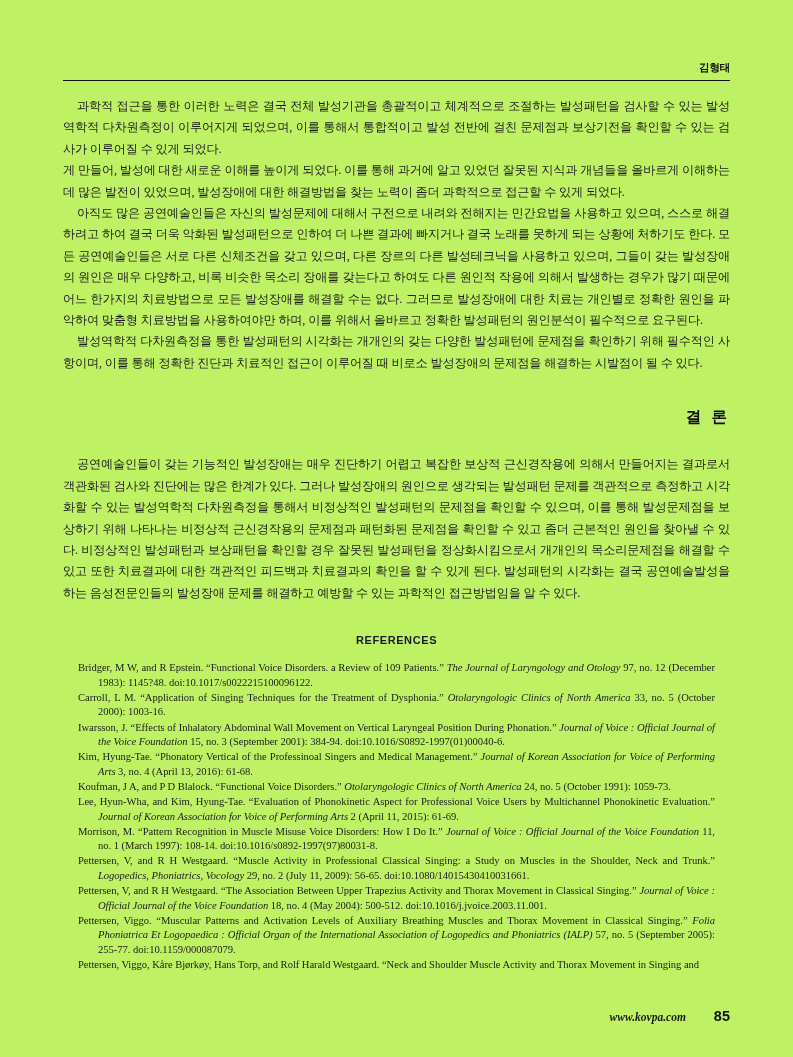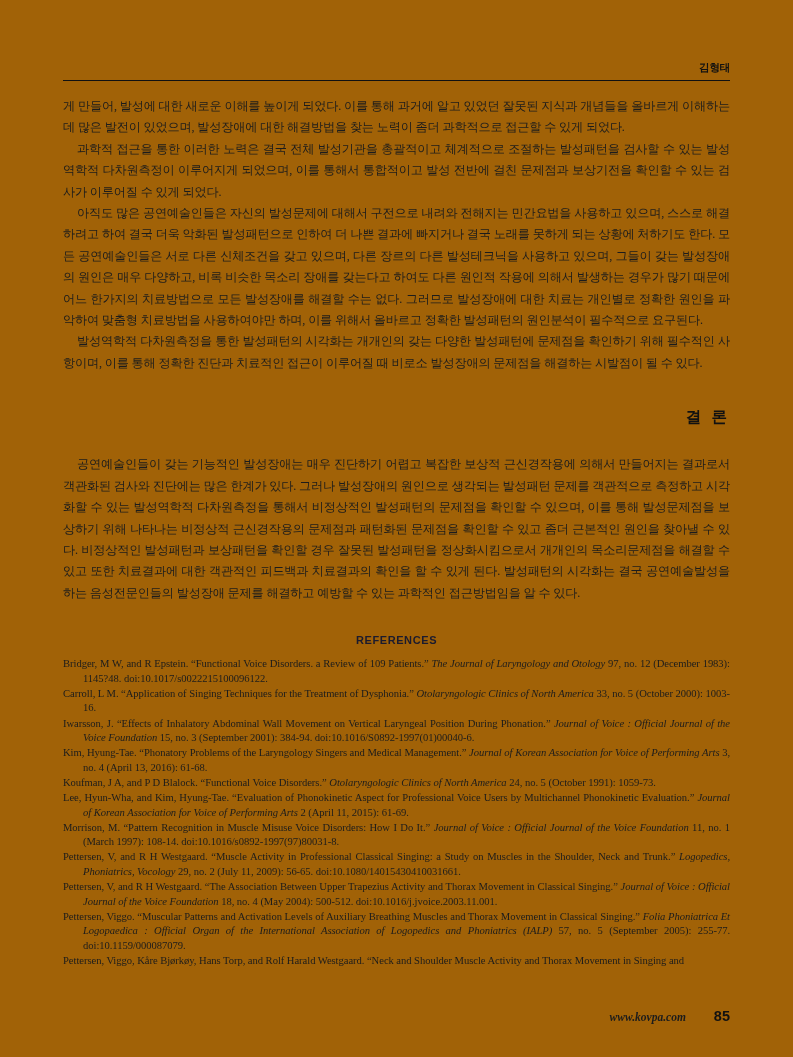--- a/index.html
+++ b/index.html
@@ -10,21 +10,21 @@
   }
   body {
     font-family: "Liberation Serif", "DejaVu Serif", serif;
     color: #1a1a1a;
   }
   .page {
     position: relative;
     width: 793px;
     height: 1057px;
     margin: 0 auto;
-    background: #a16207;
+    background: #bef264;
     overflow: hidden;
     box-sizing: border-box;
   }
 
   
   .running-head {
     position: absolute;
     top: 60px;
     left: 63px;
     right: 63px;
@@ -93,21 +93,21 @@
     font-family: "Liberation Sans", "DejaVu Sans", sans-serif;
     font-weight: bold;
     font-size: 11px;
     text-align: center;
     color: #1b1b2e;
     letter-spacing: 0.6px;
     margin: 30px 0 11px 0;
   }
   ul.reference-list {
     list-style: none;
-    margin: 0;
+    margin: 15px;
     padding: 0;
   }
   li.reference-item {
     font-family: "Liberation Serif", "DejaVu Serif", serif;
     font-size: 10.6px;
     line-height: 14.55px;
     color: #1c1c1c;
     text-align: justify;
     padding-left: 20px;
     text-indent: -20px;
@@ -147,36 +147,36 @@
 
 <div class="page">
 
   <div class="running-head">
     <div class="running-head-name">김형태</div>
     <div class="running-head-rule"></div>
   </div>
 
   <div class="content">
 
+    <p class="body-par indent">과학적 접근을 통한 이러한 노력은 결국 전체 발성기관을 총괄적이고 체계적으로 조절하는 발성패턴을 검사할 수 있는 발성역학적 다차원측정이 이루어지게 되었으며, 이를 통해서 통합적이고 발성 전반에 걸친 문제점과 보상기전을 확인할 수 있는 검사가 이루어질 수 있게 되었다.</p>
     <p class="body-par">게 만들어, 발성에 대한 새로운 이해를 높이게 되었다. 이를 통해 과거에 알고 있었던 잘못된 지식과 개념들을 올바르게 이해하는데 많은 발전이 있었으며, 발성장애에 대한 해결방법을 찾는 노력이 좀더 과학적으로 접근할 수 있게 되었다.</p>
-    <p class="body-par indent">과학적 접근을 통한 이러한 노력은 결국 전체 발성기관을 총괄적이고 체계적으로 조절하는 발성패턴을 검사할 수 있는 발성역학적 다차원측정이 이루어지게 되었으며, 이를 통해서 통합적이고 발성 전반에 걸친 문제점과 보상기전을 확인할 수 있는 검사가 이루어질 수 있게 되었다.</p>
     <p class="body-par indent">아직도 많은 공연예술인들은 자신의 발성문제에 대해서 구전으로 내려와 전해지는 민간요법을 사용하고 있으며, 스스로 해결하려고 하여 결국 더욱 악화된 발성패턴으로 인하여 더 나쁜 결과에 빠지거나 결국 노래를 못하게 되는 상황에 처하기도 한다. 모든 공연예술인들은 서로 다른 신체조건을 갖고 있으며, 다른 장르의 다른 발성테크닉을 사용하고 있으며, 그들이 갖는 발성장애의 원인은 매우 다양하고, 비록 비슷한 목소리 장애를 갖는다고 하여도 다른 원인적 작용에 의해서 발생하는 경우가 많기 때문에 어느 한가지의 치료방법으로 모든 발성장애를 해결할 수는 없다. 그러므로 발성장애에 대한 치료는 개인별로 정확한 원인을 파악하여 맞춤형 치료방법을 사용하여야만 하며, 이를 위해서 올바르고 정확한 발성패턴의 원인분석이 필수적으로 요구된다.</p>
     <p class="body-par indent">발성역학적 다차원측정을 통한 발성패턴의 시각화는 개개인의 갖는 다양한 발성패턴에 문제점을 확인하기 위해 필수적인 사항이며, 이를 통해 정확한 진단과 치료적인 접근이 이루어질 때 비로소 발성장애의 문제점을 해결하는 시발점이 될 수 있다.</p>
 
     <h2 class="section-heading">결 론</h2>
 
     <p class="body-par indent">공연예술인들이 갖는 기능적인 발성장애는 매우 진단하기 어렵고 복잡한 보상적 근신경작용에 의해서 만들어지는 결과로서 객관화된 검사와 진단에는 많은 한계가 있다. 그러나 발성장애의 원인으로 생각되는 발성패턴 문제를 객관적으로 측정하고 시각화할 수 있는 발성역학적 다차원측정을 통해서 비정상적인 발성패턴의 문제점을 확인할 수 있으며, 이를 통해 발성문제점을 보상하기 위해 나타나는 비정상적 근신경작용의 문제점과 패턴화된 문제점을 확인할 수 있고 좀더 근본적인 원인을 찾아낼 수 있다. 비정상적인 발성패턴과 보상패턴을 확인할 경우 잘못된 발성패턴을 정상화시킴으로서 개개인의 목소리문제점을 해결할 수 있고 또한 치료결과에 대한 객관적인 피드백과 치료결과의 확인을 할 수 있게 된다. 발성패턴의 시각화는 결국 공연예술발성을 하는 음성전문인들의 발성장애 문제를 해결하고 예방할 수 있는 과학적인 접근방법임을 알 수 있다.</p>
 
     <h2 class="references-heading">REFERENCES</h2>
 
     <ul class="reference-list" id="reference-list">
         <li class="reference-item"><span>Bridger, M W, and R Epstein. “Functional Voice Disorders. a Review of 109 Patients.” </span><i>The Journal of Laryngology and Otology</i><span> 97, no. 12 (December 1983): 1145?48. doi:10.1017/s0022215100096122.</span></li>
         <li class="reference-item"><span>Carroll, L M. “Application of Singing Techniques for the Treatment of Dysphonia.” </span><i>Otolaryngologic Clinics of North America</i><span> 33, no. 5 (October 2000): 1003-16.</span></li>
         <li class="reference-item"><span>Iwarsson, J. “Effects of Inhalatory Abdominal Wall Movement on Vertical Laryngeal Position During Phonation.” </span><i>Journal of Voice : Official Journal of the Voice Foundation</i><span> 15, no. 3 (September 2001): 384-94. doi:10.1016/S0892-1997(01)00040-6.</span></li>
-        <li class="reference-item"><span>Kim, Hyung-Tae. “Phonatory Problems of the Laryngology Singers and Medical Management.” </span><i>Journal of Korean Association for Voice of Performing Arts</i><span> 3, no. 4 (April 13, 2016): 61-68.</span></li>
+        <li class="reference-item"><span>Kim, Hyung-Tae. “Phonatory Vertical of the Professinoal Singers and Medical Management.” </span><i>Journal of Korean Association for Voice of Performing Arts</i><span> 3, no. 4 (April 13, 2016): 61-68.</span></li>
         <li class="reference-item"><span>Koufman, J A, and P D Blalock. “Functional Voice Disorders.” </span><i>Otolaryngologic Clinics of North America</i><span> 24, no. 5 (October 1991): 1059-73.</span></li>
         <li class="reference-item"><span>Lee, Hyun-Wha, and Kim, Hyung-Tae. “Evaluation of Phonokinetic Aspect for Professional Voice Users by Multichannel Phonokinetic Evaluation.” </span><i>Journal of Korean Association for Voice of Performing Arts</i><span> 2 (April 11, 2015): 61-69.</span></li>
         <li class="reference-item"><span>Morrison, M. “Pattern Recognition in Muscle Misuse Voice Disorders: How I Do It.” </span><i>Journal of Voice : Official Journal of the Voice Foundation</i><span> 11, no. 1 (March 1997): 108-14. doi:10.1016/s0892-1997(97)80031-8.</span></li>
         <li class="reference-item"><span>Pettersen, V, and R H Westgaard. “Muscle Activity in Professional Classical Singing: a Study on Muscles in the Shoulder, Neck and Trunk.” </span><i>Logopedics, Phoniatrics, Vocology</i><span> 29, no. 2 (July 11, 2009): 56-65. doi:10.1080/14015430410031661.</span></li>
         <li class="reference-item"><span>Pettersen, V, and R H Westgaard. “The Association Between Upper Trapezius Activity and Thorax Movement in Classical Singing.” </span><i>Journal of Voice : Official Journal of the Voice Foundation</i><span> 18, no. 4 (May 2004): 500-512. doi:10.1016/j.jvoice.2003.11.001.</span></li>
         <li class="reference-item"><span>Pettersen, Viggo. “Muscular Patterns and Activation Levels of Auxiliary Breathing Muscles and Thorax Movement in Classical Singing.” </span><i>Folia Phoniatrica Et Logopaedica : Official Organ of the International Association of Logopedics and Phoniatrics (IALP)</i><span> 57, no. 5 (September 2005): 255-77. doi:10.1159/000087079.</span></li>
         <li class="reference-item"><span>Pettersen, Viggo, Kåre Bjørkøy, Hans Torp, and Rolf Harald Westgaard. “Neck and Shoulder Muscle Activity and Thorax Movement in Singing and</span></li>
       </ul>
 
   </div>

